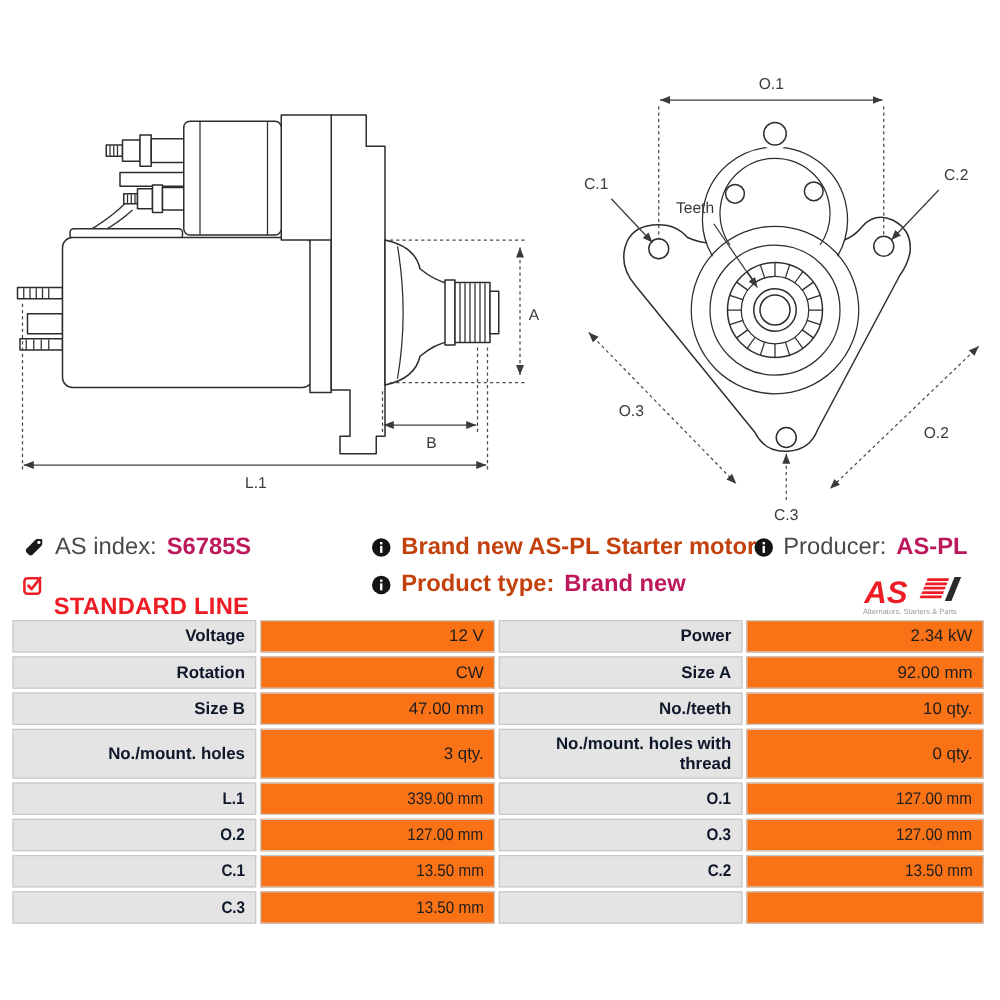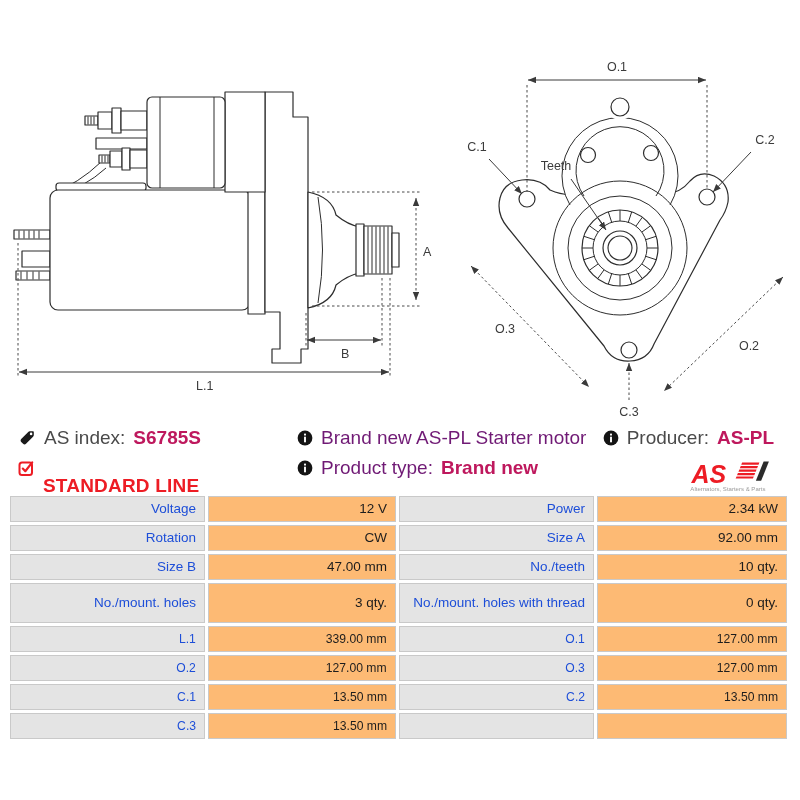--- a/index.html
+++ b/index.html
@@ -16,33 +16,33 @@
 
   
   .info-col{position:absolute;display:flex;flex-direction:column;gap:12px;}
   .info-col.c1{left:18px;top:429px;}
   .info-col.c2{left:297px;top:429px;}
   .info-col.c3{right:26px;top:429px;align-items:flex-end;}
   .info-row{display:flex;align-items:center;gap:8px;height:18px;
             font-size:19px;color:#4a4a4a;white-space:nowrap;}
   .info-row b{color:#be185d;}
   .info-row .std{color:#ed1c24;font-weight:bold;letter-spacing:.2px;margin-top:35px;}
-  .info-row .desc{color:#701a75;}
+  .info-row .desc{color:#c2410c;font-weight:bold;}
   .ic{flex:0 0 auto;display:block;}
 
   
   .spec{position:absolute;left:10px;top:496px;width:780px;display:grid;
         grid-template-columns:195px 188px 195px 190px;
         grid-template-rows:26px 26px 26px 40px 26px 26px 26px 26px;
         gap:3px;font-size:13.5px;}
   .cell{display:flex;align-items:center;justify-content:flex-end;
         padding:0 8px 0 6px;border:1px solid #c9c9c9;box-sizing:border-box;}
   .cell span{text-align:right;line-height:1.22;}
-  .lbl{background:#e4e4e4;color:#1d4ed8;}
-  .val{background:#fdba74;color:#1d1d1d;}
+  .lbl{background:#e4e4e4;color:#0f172a;font-weight:bold;}
+  .val{background:#f97316;color:#1d1d1d;}
   .cond span{display:inline-block;transform:scaleX(.9);transform-origin:100% 50%;white-space:nowrap;}
 </style>
 </head>
 <body>
 
 <div class="page">
 
   <svg class="diagrams" width="800" height="430" viewBox="0 0 800 430">
     <defs>
       <marker id="arr" markerUnits="userSpaceOnUse" markerWidth="9" markerHeight="7" refX="8" refY="3.2" orient="auto-start-reverse">

